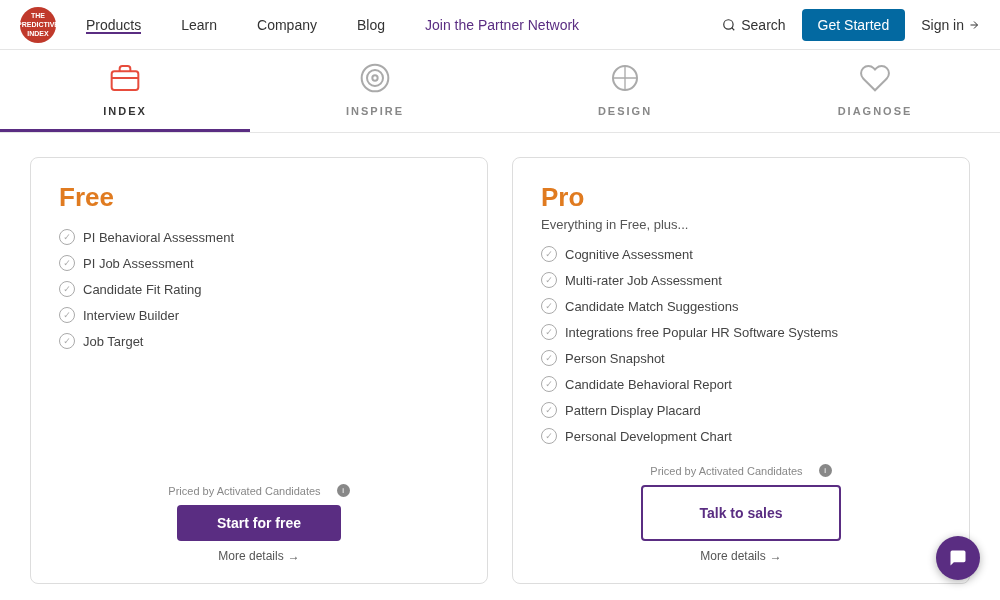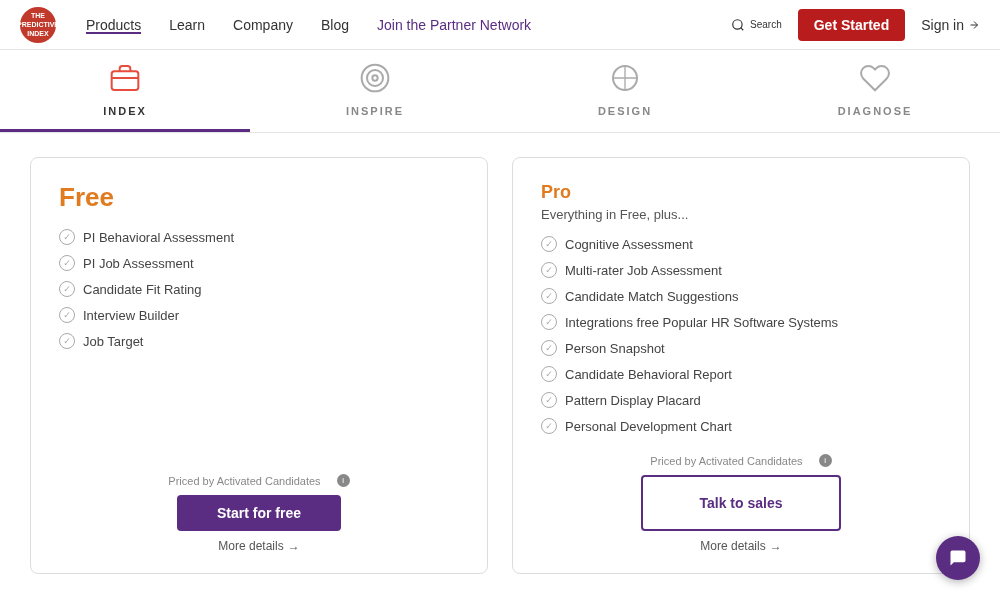--- a/index.html
+++ b/index.html
@@ -2,46 +2,46 @@
 <html><head>
   <meta charset="utf-8">
   <style>
     * { box-sizing: border-box; margin: 0; padding: 0; }
     body { font-family: -apple-system, BlinkMacSystemFont, 'Segoe UI', sans-serif; background: #fff; font-size: 14px; color: #333; width: 1000px; height: 600px; overflow: hidden; }
 
     
     nav { display: flex; align-items: center; height: 50px; padding: 0 20px; border-bottom: 1px solid #e5e5e5; position: relative; }
     .nav-logo { display: flex; align-items: center; margin-right: 30px; }
     .logo-circle { width: 36px; height: 36px; background: #c0392b; border-radius: 50%; display: flex; align-items: center; justify-content: center; color: white; font-size: 9px; font-weight: bold; text-align: center; line-height: 1.2; }
-    .nav-links { display: flex; gap: 28px; align-items: center; flex: 1; }
+    .nav-links { display: flex; gap: 40px; align-items: center; flex: 1; }
     .nav-link { font-size: 14px; color: #333; text-decoration: none; cursor: pointer; }
     .nav-link-partner { color: #5a2d82; font-size: 14px; text-decoration: none; cursor: pointer; }
     .nav-right { display: flex; align-items: center; gap: 16px; margin-left: auto; }
-    .search-btn { display: flex; align-items: center; gap: 5px; font-size: 10px; color: #333; cursor: pointer; background: none; border: none; }
-    .get-started-btn { background: #b91c1c; color: white; border: none; border-radius: 4px; padding: 8px 16px; font-size: 14px; cursor: pointer; font-weight: 700; }
+    .search-btn { display: flex; align-items: center; gap: 5px; font-size: 14px; color: #333; cursor: pointer; background: none; border: none; }
+    .get-started-btn { background: #0369a1; color: white; border: none; border-radius: 4px; padding: 8px 16px; font-size: 14px; cursor: pointer; font-weight: 400; }
     .signin-link { display: flex; align-items: center; gap: 4px; font-size: 14px; color: #333; cursor: pointer; }
 
     
     .tabs-bar { display: flex; border-bottom: 1px solid #e5e5e5; background: #fff; }
     .tab { flex: 1; display: flex; flex-direction: column; align-items: center; justify-content: center; padding: 12px 0; cursor: pointer; border-bottom: 3px solid transparent; position: relative; }
     .tab.active { border-bottom: 3px solid #5a2d82; }
     .tab-icon { font-size: 28px; margin-bottom: 4px; color: #888; }
     .tab.active .tab-icon { color: #e74c3c; }
     .tab-label { font-size: 11px; font-weight: 600; letter-spacing: 2px; color: #888; }
     .tab.active .tab-label { color: #333; }
 
     
     .main-content { padding: 24px 30px 0; }
     .headline { font-size: 22px; font-weight: 700; color: #222; margin-bottom: 20px; }
 
     
     .cards-row { display: flex; gap: 24px; }
     .card { background: #fff; border: 1px solid #ddd; border-radius: 8px; flex: 1; padding: 24px 28px 20px; display: flex; flex-direction: column; }
     .card-title-free { font-size: 26px; font-weight: 700; color: #e07b20; margin-bottom: 16px; }
-    .card-title-pro { font-size: 18px; font-weight: 700; color: #e07b20; margin-bottom: 4px; }
+    .card-title-pro { font-size: 26px; font-weight: 700; color: #e07b20; margin-bottom: 4px; }
     .card-subtitle { font-size: 13px; color: #555; margin-bottom: 14px; }
     .feature-list { list-style: none; display: flex; flex-direction: column; gap: 10px; flex: 1; }
     .feature-item { display: flex; align-items: center; gap: 8px; font-size: 13px; color: #444; }
     .check-icon { width: 16px; height: 16px; border-radius: 50%; border: 1.5px solid #aaa; display: flex; align-items: center; justify-content: center; flex-shrink: 0; color: #aaa; font-size: 9px; }
     .check-icon.checked { border-color: #aaa; color: #aaa; }
     .card-footer { margin-top: 20px; display: flex; flex-direction: column; align-items: center; gap: 8px; }
     .priced-by { font-size: 11px; color: #888; display: flex; align-items: center; gap: 16px; }
     .info-icon { width: 13px; height: 13px; border-radius: 50%; background: #888; color: white; font-size: 8px; display: flex; align-items: center; justify-content: center; cursor: pointer; }
     .btn-start { background: #5a2d82; color: white; border: none; border-radius: 4px; padding: 10px 32px; font-size: 14px; font-weight: 600; cursor: pointer; width: 164px; }
     .btn-talk { background: white; color: #5a2d82; border: 2px solid #5a2d82; border-radius: 4px; padding: 18px 28px; font-size: 14px; font-weight: 600; cursor: pointer; width: 200px; }

